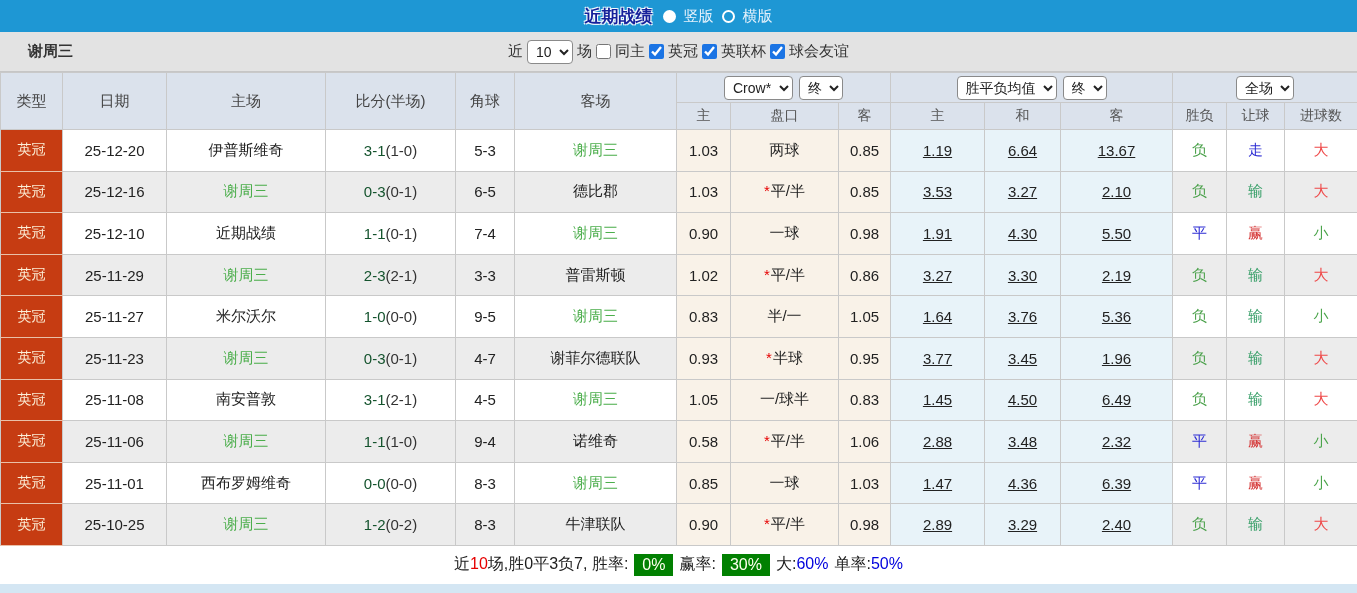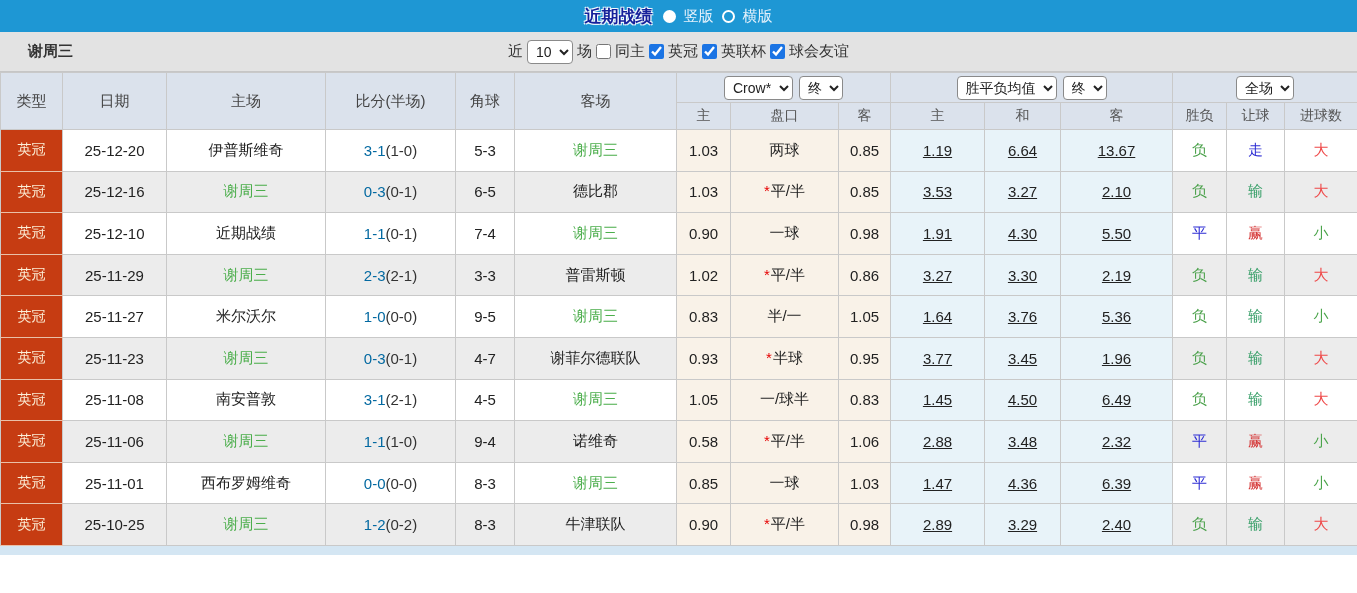--- a/index.html
+++ b/index.html
@@ -33,21 +33,21 @@
   tr.hdr1 th { height:30px; }
   tr.hdr2 th { height:27px; font-size:14px; color:#555; }
   .hdr-selects { display:flex; align-items:center; justify-content:center; gap:6px; }
   tbody td { height:41.6px; font-size:15px; color:#222; }
   tbody tr:nth-child(even) td { background:#ececec; }
   tbody tr:nth-child(odd) td { background:#ffffff; }
   tbody td.type { background:#c63c12 !important; color:#fbeed6; font-size:14px;
     border-color:#e9c0a8 #c9c9c9; }
   tbody td.odds { background:#f9f2e8 !important; }
   tbody td.avg { background:#e8f3f9 !important;text-decoration:underline; }
-  .s-main { color:#0369a1; }
+  .s-main { color:#14532d; }
   .s-half { color:#333; }
   .team.self { color:#4cae4c; }
   .star { color:#e60000; margin-right:1px; }
 
   
   .footer { height:38px; display:flex; align-items:center; justify-content:center; gap:6px;
     font-size:16px; color:#1c1c1c; background:#fff; }
   .badge { background:#018001; color:#ffffef; padding:2px 8px; }
   .pct-blue { color:#0000dd; }
   .num-red { color:#e60000; }
@@ -308,15 +308,29 @@
           <td class="avg"><span>2.89</span></td>
           <td class="avg"><span>3.29</span></td>
           <td class="avg"><span>2.40</span></td>
           <td><span style="color:#49a049">负</span></td>
           <td><span style="color:#3aa06a">输</span></td>
           <td><span style="color:#ef4a4a">大</span></td>
         </tr>
       </tbody>
   </table>
 
+  <div class="footer">
+    <span>
+      <span>近</span><span class="num-red">10</span><span>场,胜0平3负7, 胜率:</span>
+    </span>
+    <span class="badge">0%</span>
+    <span>赢率:</span>
+    <span class="badge">30%</span>
+    <span>
+      <span>大:</span><span class="pct-blue">60%</span>
+    </span>
+    <span>
+      <span>单率:</span><span class="pct-blue">50%</span>
+    </span>
+  </div>
 
   <div class="bottom-strip"></div>
 </div>
 
 </body></html>

